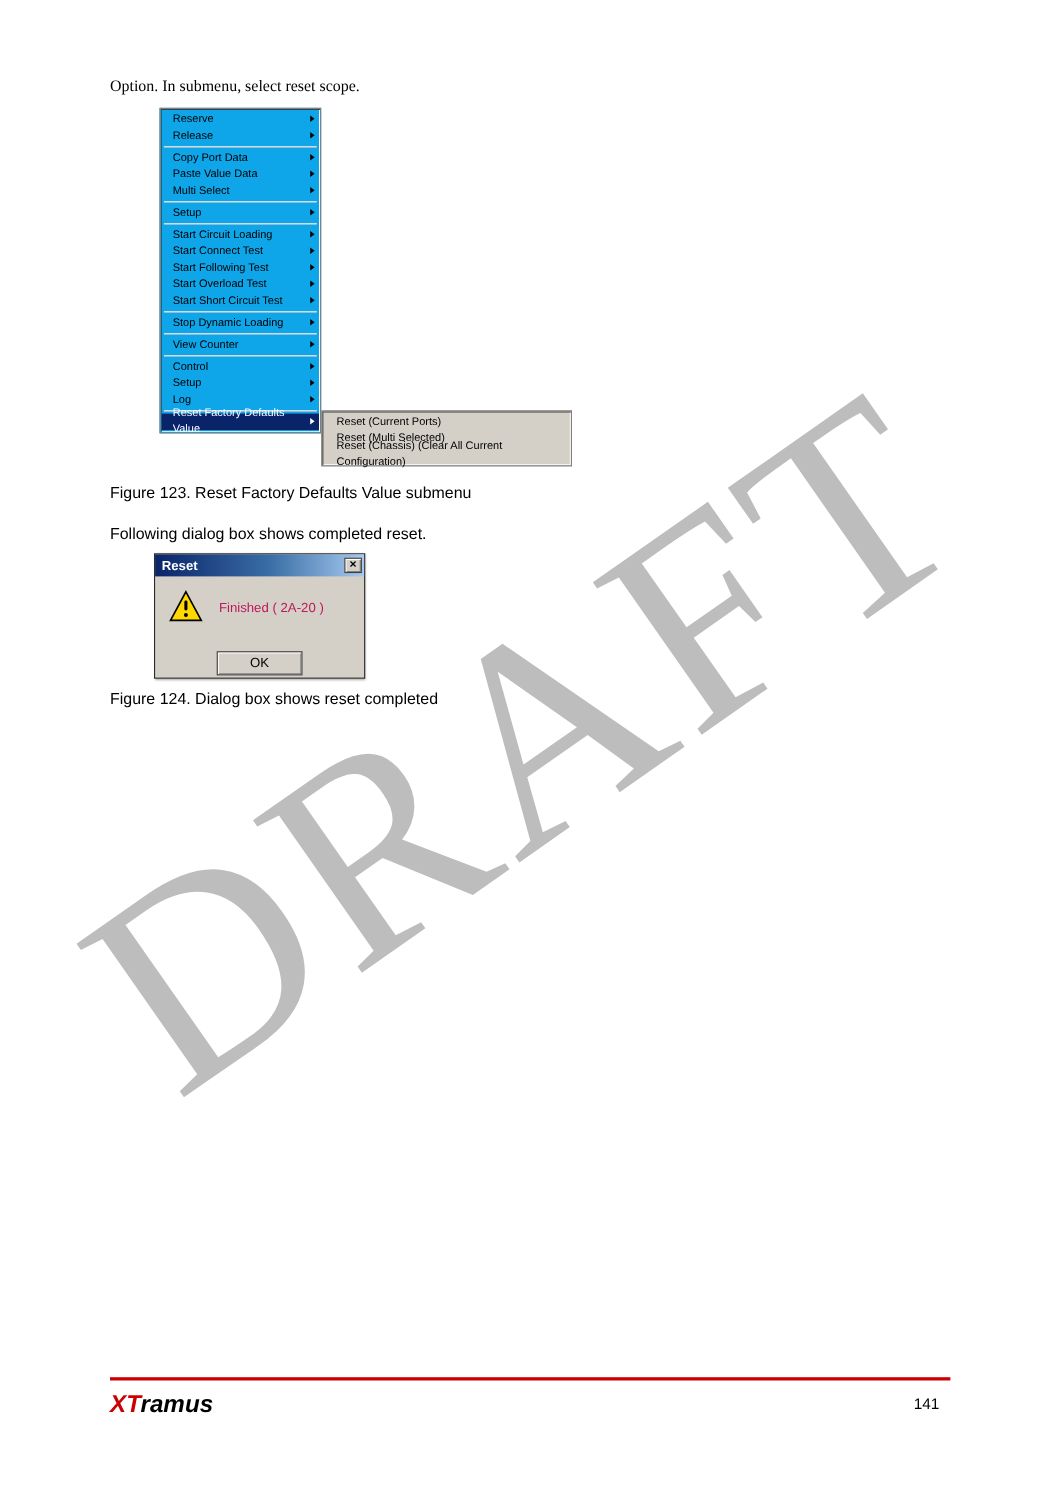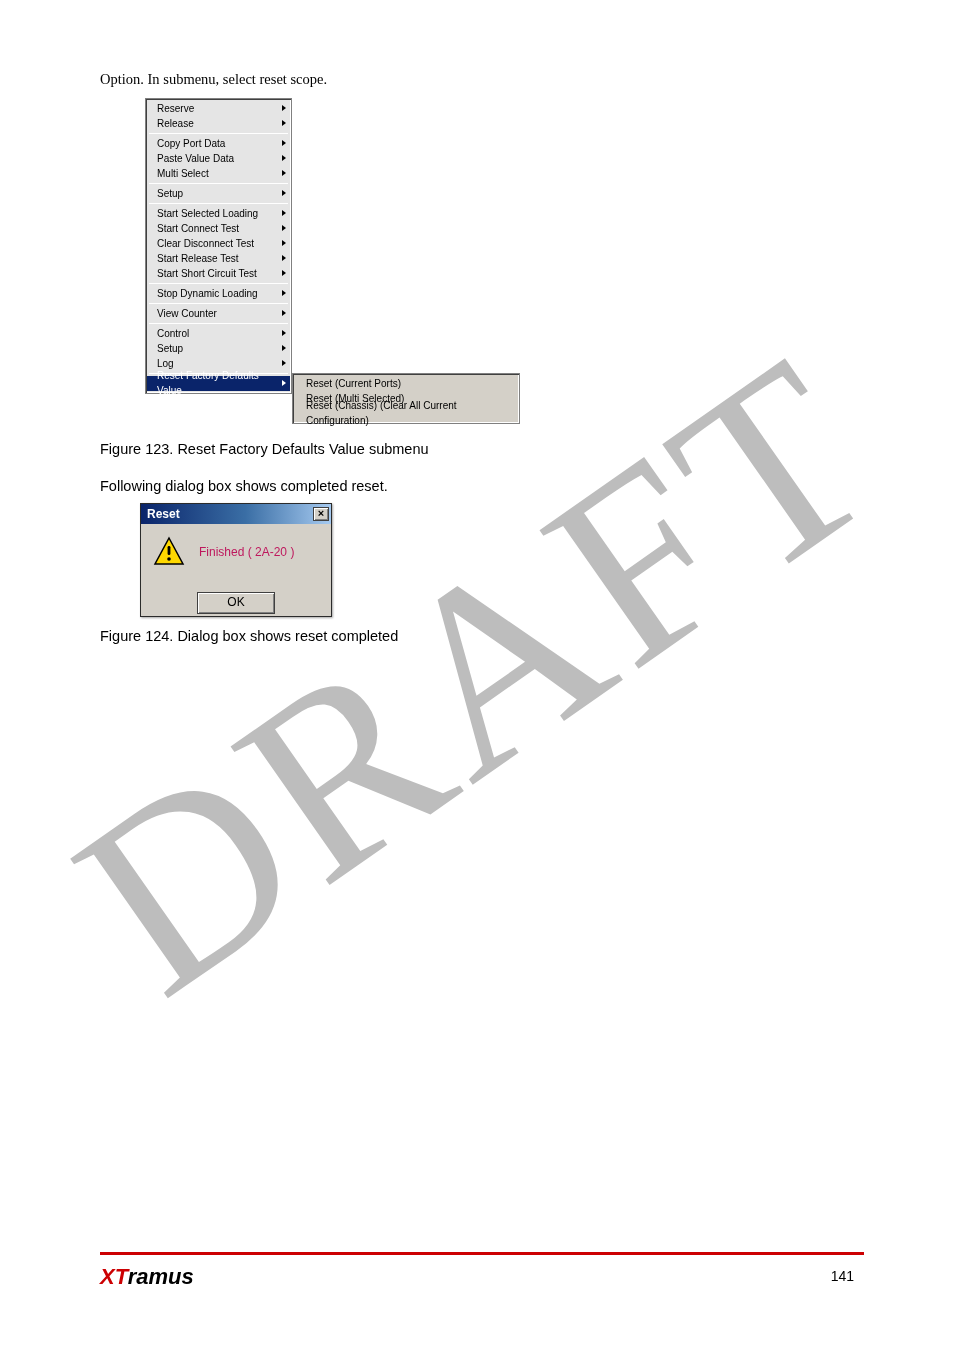--- a/index.html
+++ b/index.html
@@ -54,21 +54,21 @@
     position: relative;
     width: 580px;
     height: 326px;
     margin-left: 45px;
   }
   .ctx-main {
     position: absolute;
     left: 0;
     top: 0;
     width: 147px;
-    background: #e5e5e5;
+    background: #0ea5e9;
     border: 1px solid #808080;
     box-shadow: 1px 1px 0 #404040 inset, -1px -1px 0 #ffffff inset;
     padding: 2px 1px;
   }
   .ctx-main .sep {
     height: 1px;
     background: #808080;
     border-bottom: 1px solid #ffffff;
     margin: 2px 2px;
   }
@@ -248,33 +248,33 @@
       </div>
       <div class="sep"></div>
 
       <div class="ctx-item">
         <span>Setup</span>
         <span class="arrow"></span>
       </div>
       <div class="sep"></div>
 
       <div class="ctx-item">
-        <span>Start Selected Loading</span>
+        <span>Start Circuit Loading</span>
         <span class="arrow"></span>
       </div>
       <div class="ctx-item">
         <span>Start Connect Test</span>
         <span class="arrow"></span>
       </div>
       <div class="ctx-item">
-        <span>Clear Disconnect Test</span>
-        <span class="arrow"></span>
-      </div>
-      <div class="ctx-item">
-        <span>Start Release Test</span>
+        <span>Start Following Test</span>
+        <span class="arrow"></span>
+      </div>
+      <div class="ctx-item">
+        <span>Start Overload Test</span>
         <span class="arrow"></span>
       </div>
       <div class="ctx-item">
         <span>Start Short Circuit Test</span>
         <span class="arrow"></span>
       </div>
       <div class="sep"></div>
 
       <div class="ctx-item">
         <span>Stop Dynamic Loading</span>

